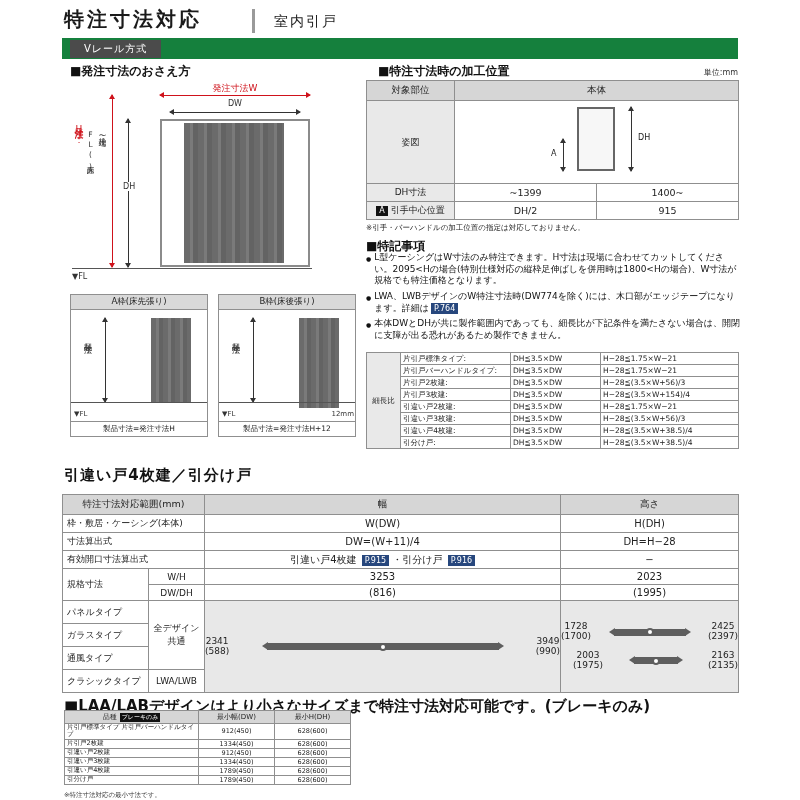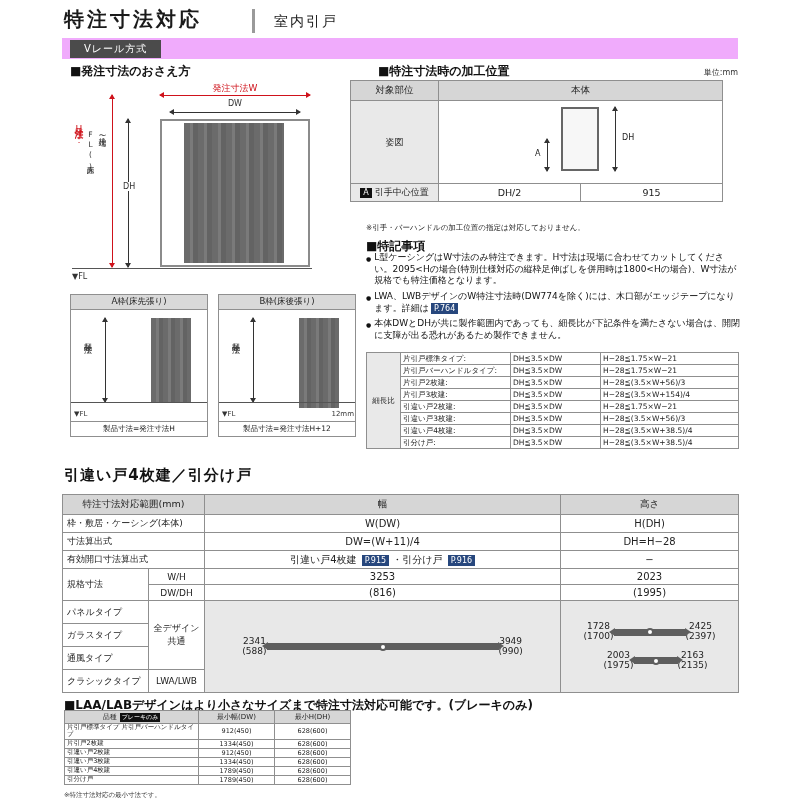--- a/index.html
+++ b/index.html
@@ -4,21 +4,21 @@
 <style>
   *{margin:0;padding:0;box-sizing:border-box;}
   body{background:#fff;font-family:"DejaVu Sans","Liberation Sans",sans-serif;color:#222;}
   #page{position:relative;width:800px;height:800px;background:#fff;overflow:hidden;}
 
   
   .hdr-title{position:absolute;left:64px;top:6px;font-size:20px;font-weight:bold;letter-spacing:3px;color:#1a1a1a;}
   .hdr-div{position:absolute;left:252px;top:9px;width:3px;height:24px;background:#9a9a9a;}
   .hdr-sub{position:absolute;left:274px;top:13px;font-size:14px;letter-spacing:2px;}
 
-  .band{position:absolute;left:62px;top:38px;width:676px;height:21px;background:#f0abfc;display:flex;align-items:center;padding-left:8px;}
+  .band{position:absolute;left:62px;top:38px;width:676px;height:21px;background:#15803d;display:flex;align-items:center;padding-left:8px;}
   .band-label{background:#4b4b4b;color:#fff;font-size:10px;padding:2px 14px;letter-spacing:1px;}
 
   .sec-h{position:absolute;font-size:12px;font-weight:bold;color:#111;}
   #order-h{left:70px;top:63px;}
   #mach-h{left:366px;top:63px;margin-left:12px;}
   #notes-h{left:366px;top:238px;}
   #mach-unit{position:absolute;left:640px;top:67px;width:98px;text-align:right;font-size:8px;color:#333;}
 
   
   .red{color:#cf121b;}
@@ -47,21 +47,21 @@
   #od-dhlabel{position:absolute;left:50px;top:100px;font-size:8px;background:#fff;padding:0 1px;color:#333;}
   #od-floor{position:absolute;left:0;top:186px;width:240px;height:1px;background:#555;}
   #od-fl{position:absolute;left:0;top:190px;font-size:8px;color:#333;}
 
   
   table{border-collapse:collapse;table-layout:fixed;}
   td{border:1px solid #8f8f8f;overflow:hidden;}
   .th{background:#d6d6d6;font-size:9.5px;text-align:center;padding:2px 3px;}
   .lblg{background:#e9e9e9;font-size:9px;text-align:center;padding:1px 3px;}
   .val{background:#fff;font-size:9.5px;text-align:center;padding:1px 3px;}
-  #mach-table{position:absolute;left:350px;top:80px;width:372px;}
+  #mach-table{position:absolute;left:366px;top:80px;width:372px;}
   #mach-fig{position:relative;height:82px;background:#fff;}
   #mf-door{position:absolute;left:122px;top:6px;width:38px;height:64px;border:2px solid #666;background:#f7f7f7;}
   #mf-dh-line{left:176px;top:6px;height:64px;}
   #mf-dh{position:absolute;left:183px;top:32px;font-size:8px;}
   #mf-a-line{left:108px;top:38px;height:32px;}
   #mf-a{position:absolute;left:96px;top:48px;font-size:8px;}
   #mach-note{position:absolute;left:366px;top:223px;font-size:7.5px;color:#222;}
 
   
   #notes{position:absolute;left:366px;top:252px;width:374px;}
@@ -92,31 +92,31 @@
   
   #sec2-title{position:absolute;left:64px;top:466px;font-size:15px;font-weight:bold;letter-spacing:1px;color:#111;}
 
   
   #main-table{position:absolute;left:62px;top:494px;width:676px;}
   #main-table .lbl{background:#fff;font-size:9px;text-align:left;padding:1px 4px;}
   #main-table .lblc{background:#fff;font-size:9px;text-align:center;padding:1px 2px;}
   #main-table .val{font-size:10px;}
   .r20{height:20px;}.r18{height:18px;}.r16{height:16px;}.r23{height:23px;}
   .barcell{background:#e8e8e8;vertical-align:middle;}
-  .bar-row{display:flex;align-items:center;justify-content:center;gap:0;}
+  .bar-row{display:flex;align-items:center;justify-content:space-between;gap:0;}
   .bar-row.shift{margin-left:12px;margin-top:9px;}
   .bar-lab{font-size:9px;line-height:1.1;text-align:center;color:#222;}
   .bar{position:relative;height:7px;color:#5e5e5e;background:currentColor;}
   .bar::before{content:"";position:absolute;left:-5px;top:-1px;border-top:4.5px solid transparent;border-bottom:4.5px solid transparent;border-right:6px solid currentColor;}
   .bar::after{content:"";position:absolute;right:-5px;top:-1px;border-top:4.5px solid transparent;border-bottom:4.5px solid transparent;border-left:6px solid currentColor;}
   .dot{position:absolute;left:50%;top:50%;transform:translate(-50%,-50%);width:8px;height:8px;background:#fff;border:2px solid #5e5e5e;border-radius:50%;}
   .abadge{display:inline-block;background:#111;color:#fff;font-size:8px;line-height:10px;padding:0 3px;margin-right:3px;}
 
   
-  #mini-h{position:absolute;left:64px;top:697px;font-size:12px;font-weight:bold;color:#111;}
+  #mini-h{position:absolute;left:64px;top:697px;font-size:15px;font-weight:bold;color:#111;}
   #mini-table{position:absolute;left:64px;top:710px;width:286px;}
   #mini-table td{font-size:6.5px;padding:0 2px;}
   #mini-table .th{font-size:7px;padding:1px 2px;height:12px;}
   #mini-table .mname{text-align:left;line-height:1.15;height:9px;}
   #mini-table .mval{text-align:center;height:9px;}
   .btag{display:inline-block;background:#111;color:#fff;font-size:6px;padding:0 2px;margin-left:3px;}
   #mini-foot{position:absolute;left:64px;top:791px;font-size:6.5px;color:#333;}
 </style>
 </head>
 <body>
@@ -166,20 +166,25 @@
       <td class="lblg">姿図</td>
       <td colspan="2">
         <div id="mach-fig">
           <div id="mf-door"></div>
           <div class="arrow-v blk" id="mf-dh-line"></div>
           <div id="mf-dh">DH</div>
           <div class="arrow-v blk" id="mf-a-line"></div>
           <div id="mf-a">A</div>
         </div>
       </td>
+    </tr>
+    <tr class="r18">
+      <td class="lblg">DH寸法</td>
+      <td class="val">~1399</td>
+      <td class="val">1400~</td>
     </tr>
     <tr class="r18">
       <td class="lblg">
         <span class="abadge">A</span><span>引手中心位置</span>
       </td>
       <td class="val">DH/2</td>
       <td class="val">915</td>
     </tr>
   </tbody>
     </table>

